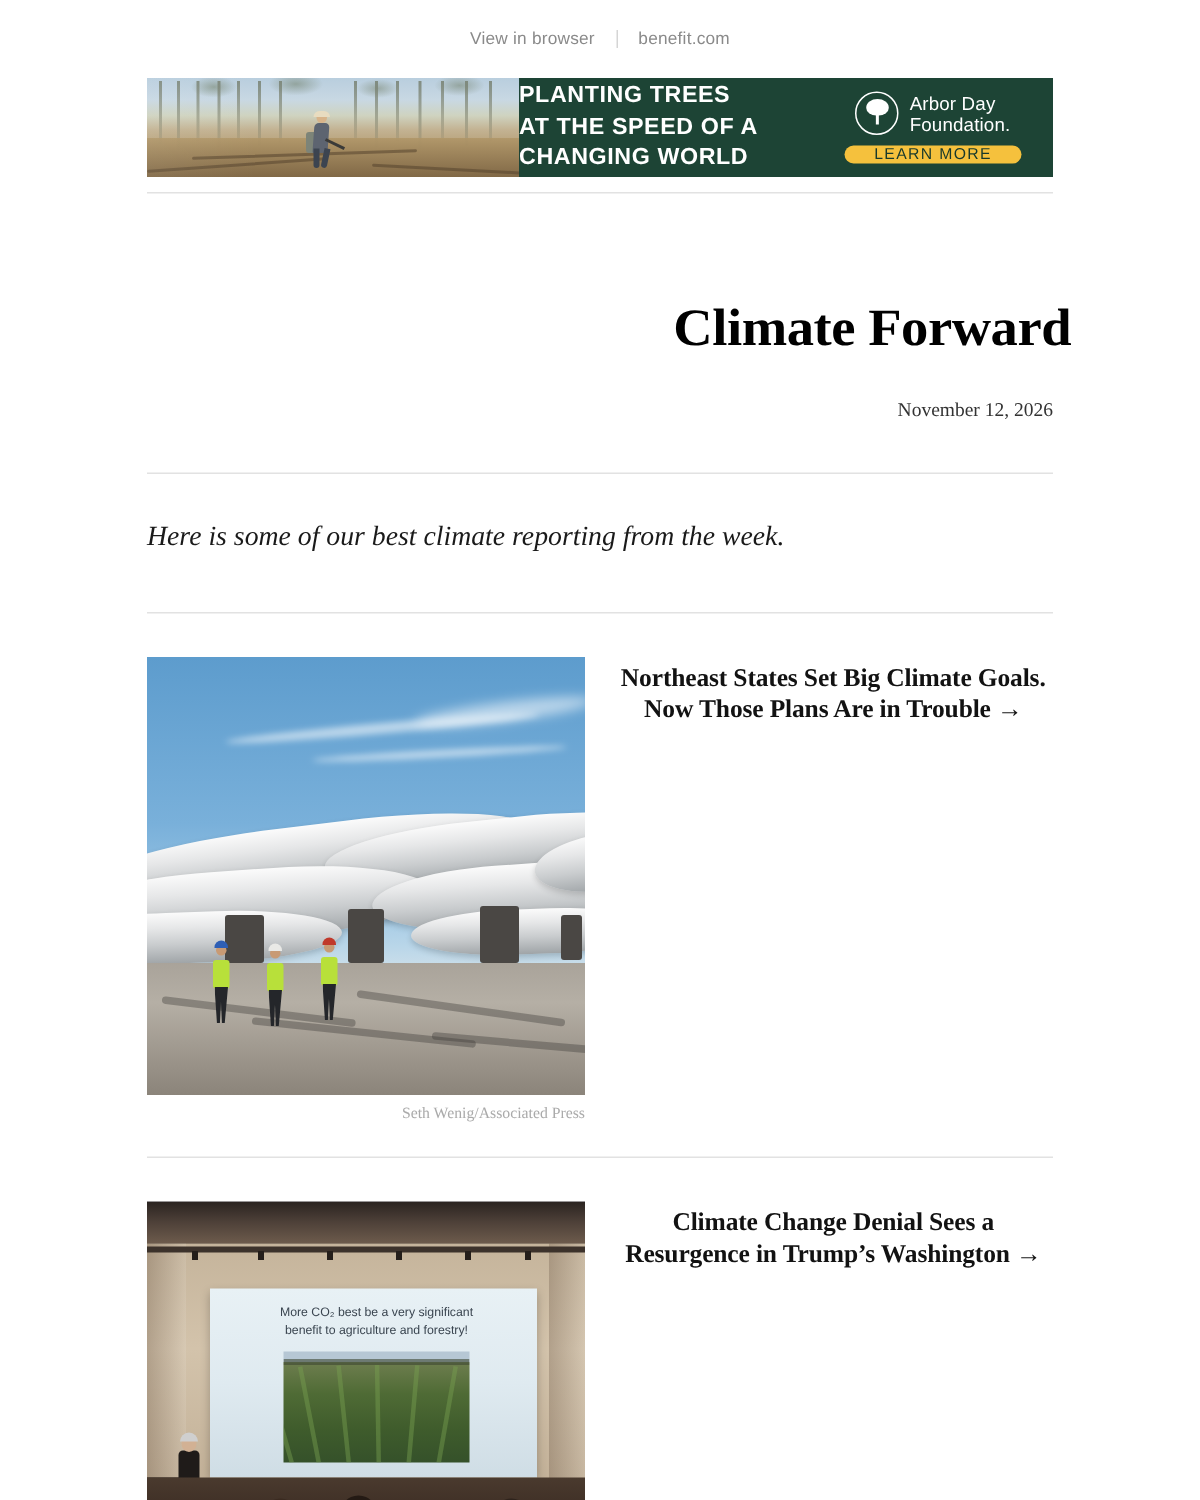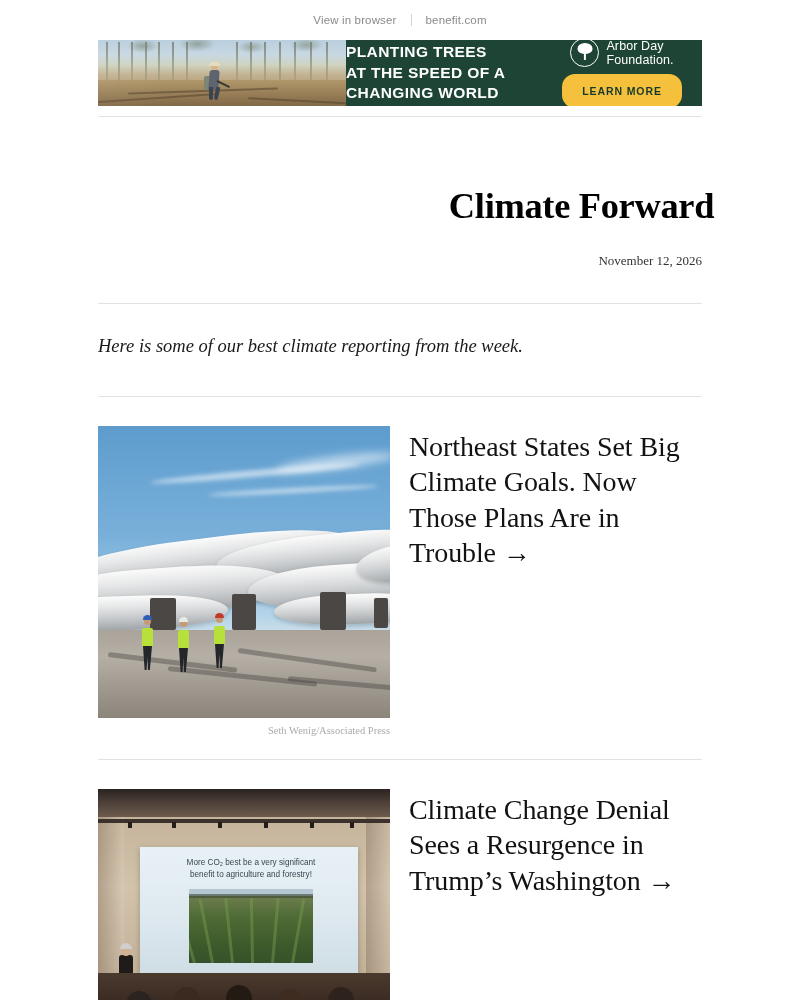--- a/index.html
+++ b/index.html
@@ -17,21 +17,21 @@
 
   .page {
     width: 800px;
     height: 1000px;
     position: relative;
     background: #ffffff;
   }
 
   
   .preheader {
-    height: 40px;
+    height: 52px;
     display: flex;
     align-items: center;
     justify-content: center;
     gap: 0px;
   }
   .preheader-link {
     font-family: "Liberation Sans", sans-serif;
     font-size: 11.5px;
     color: #8a8a8a;
     letter-spacing: .15px;
@@ -220,24 +220,24 @@
     font-size: 12.5px;
     line-height: 1.12;
     color: #ffffff;
     white-space: pre-line;
     letter-spacing: .1px;
   }
   .ad-cta {
     background: #f5c13d;
     color: #17392c;
     font-family: "Liberation Sans", sans-serif;
-    font-weight: bold;
+    font-weight: normal;
     font-size: 10.5px;
     letter-spacing: .9px;
-    padding: 11px 20px;
+    padding: 0 20px;
     border-radius: 13px;
     border: none;
     cursor: pointer;
     margin-top: 1px;
   }
 
   
   .rule {
     width: 604px;
     height: 1px;
@@ -308,29 +308,30 @@
   .article-credit {
     font-family: "Liberation Serif", serif;
     font-size: 10.5px;
     color: #aaaaaa;
     text-align: right;
     padding-top: 7px;
   }
   .article-headline {
     flex: 1 1 auto;
     font-family: "Liberation Serif", serif;
-    font-weight: normal;
-    font-size: 28px;
+    font-weight: bold;
+    font-size: 17px;
     line-height: 1.26;
     color: #121212;
     text-decoration: none;
     display: block;
     padding-top: 3px;
     cursor: pointer;
     letter-spacing: -0.1px;
+    text-align: center;
   }
 
   
   .photo-blades { position: absolute; inset: 0; }
   .photo-blades .sky {
     position: absolute; inset: 0;
     background: linear-gradient(to bottom, #5d9ccd 0%, #79b0da 38%, #9cc6e4 56%, #b9d6e9 66%, #cfe0ea 72%, #dfe3e4 78%);
   }
   .photo-blades .contrail {
     position: absolute;

